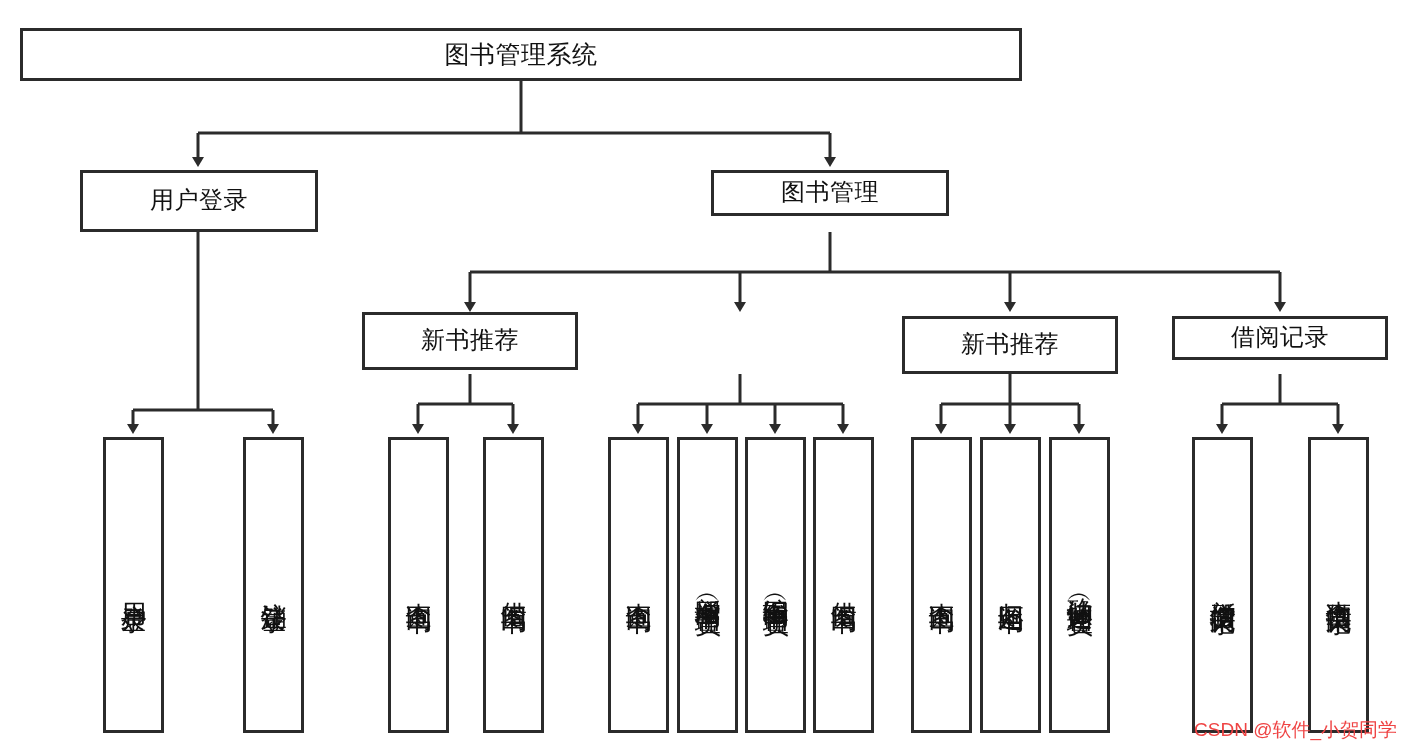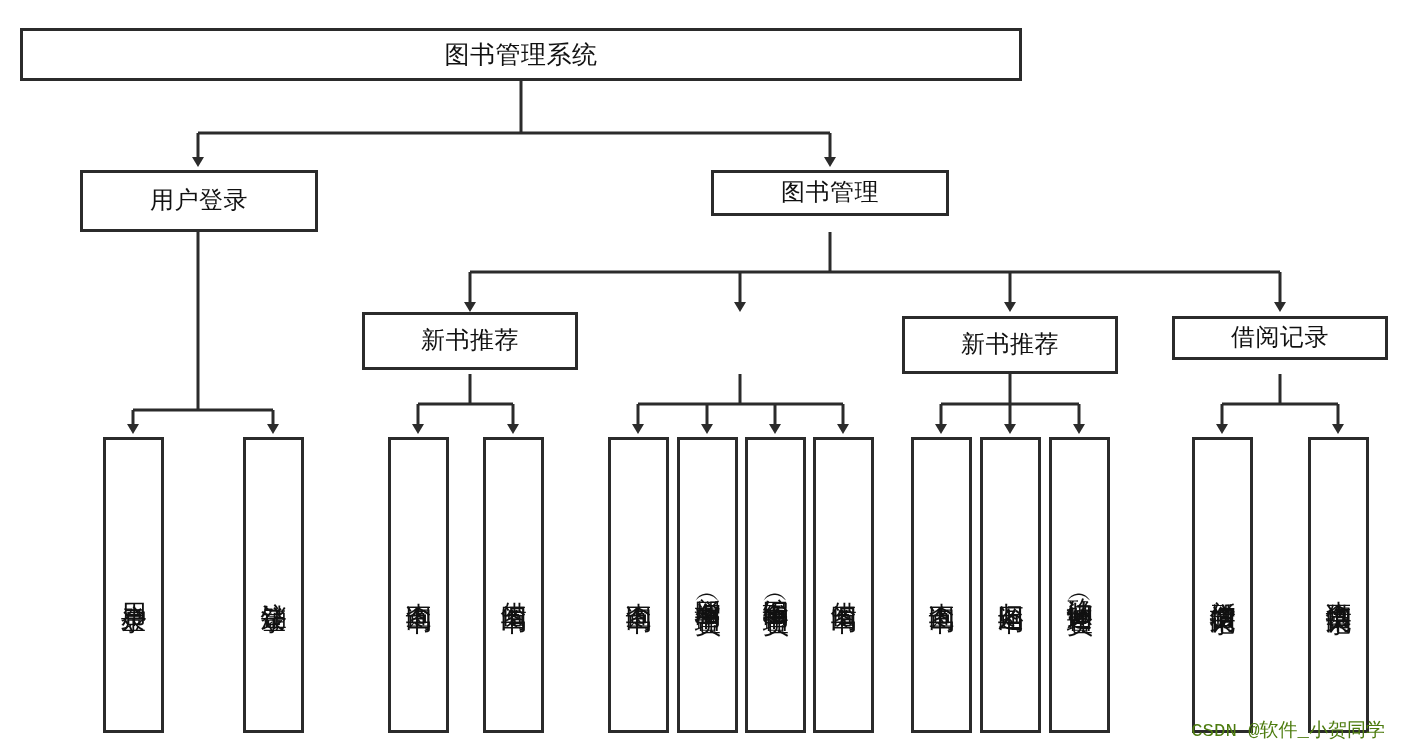--- a/index.html
+++ b/index.html
@@ -59,27 +59,27 @@
   .node.vert .label {
     writing-mode: vertical-rl;
     text-orientation: upright;
     font-size: 26px;
     line-height: 1.05;
     letter-spacing: 2px;
     max-height: 100%;
   }
   .watermark {
     position: absolute;
-    right: 20px;
+    right: 8px;
     bottom: 4px;
     font-size: 19px;
-    color: #4d7c0f;
+    color: #ef4444;
     white-space: nowrap;
     z-index: 5;
-    font-family: Liberation Mono, monospace;
+    font-family: Liberation Sans, sans-serif;
   }
 </style>
 </head>
 <body>
 
 <div id="canvas">
 
   <svg id="edges" viewBox="0 0 1405 747" xmlns="http://www.w3.org/2000/svg">
     <defs>
       <marker id="arrow" markerWidth="10" markerHeight="12" refX="1" refY="6" orient="auto" markerUnits="userSpaceOnUse">

